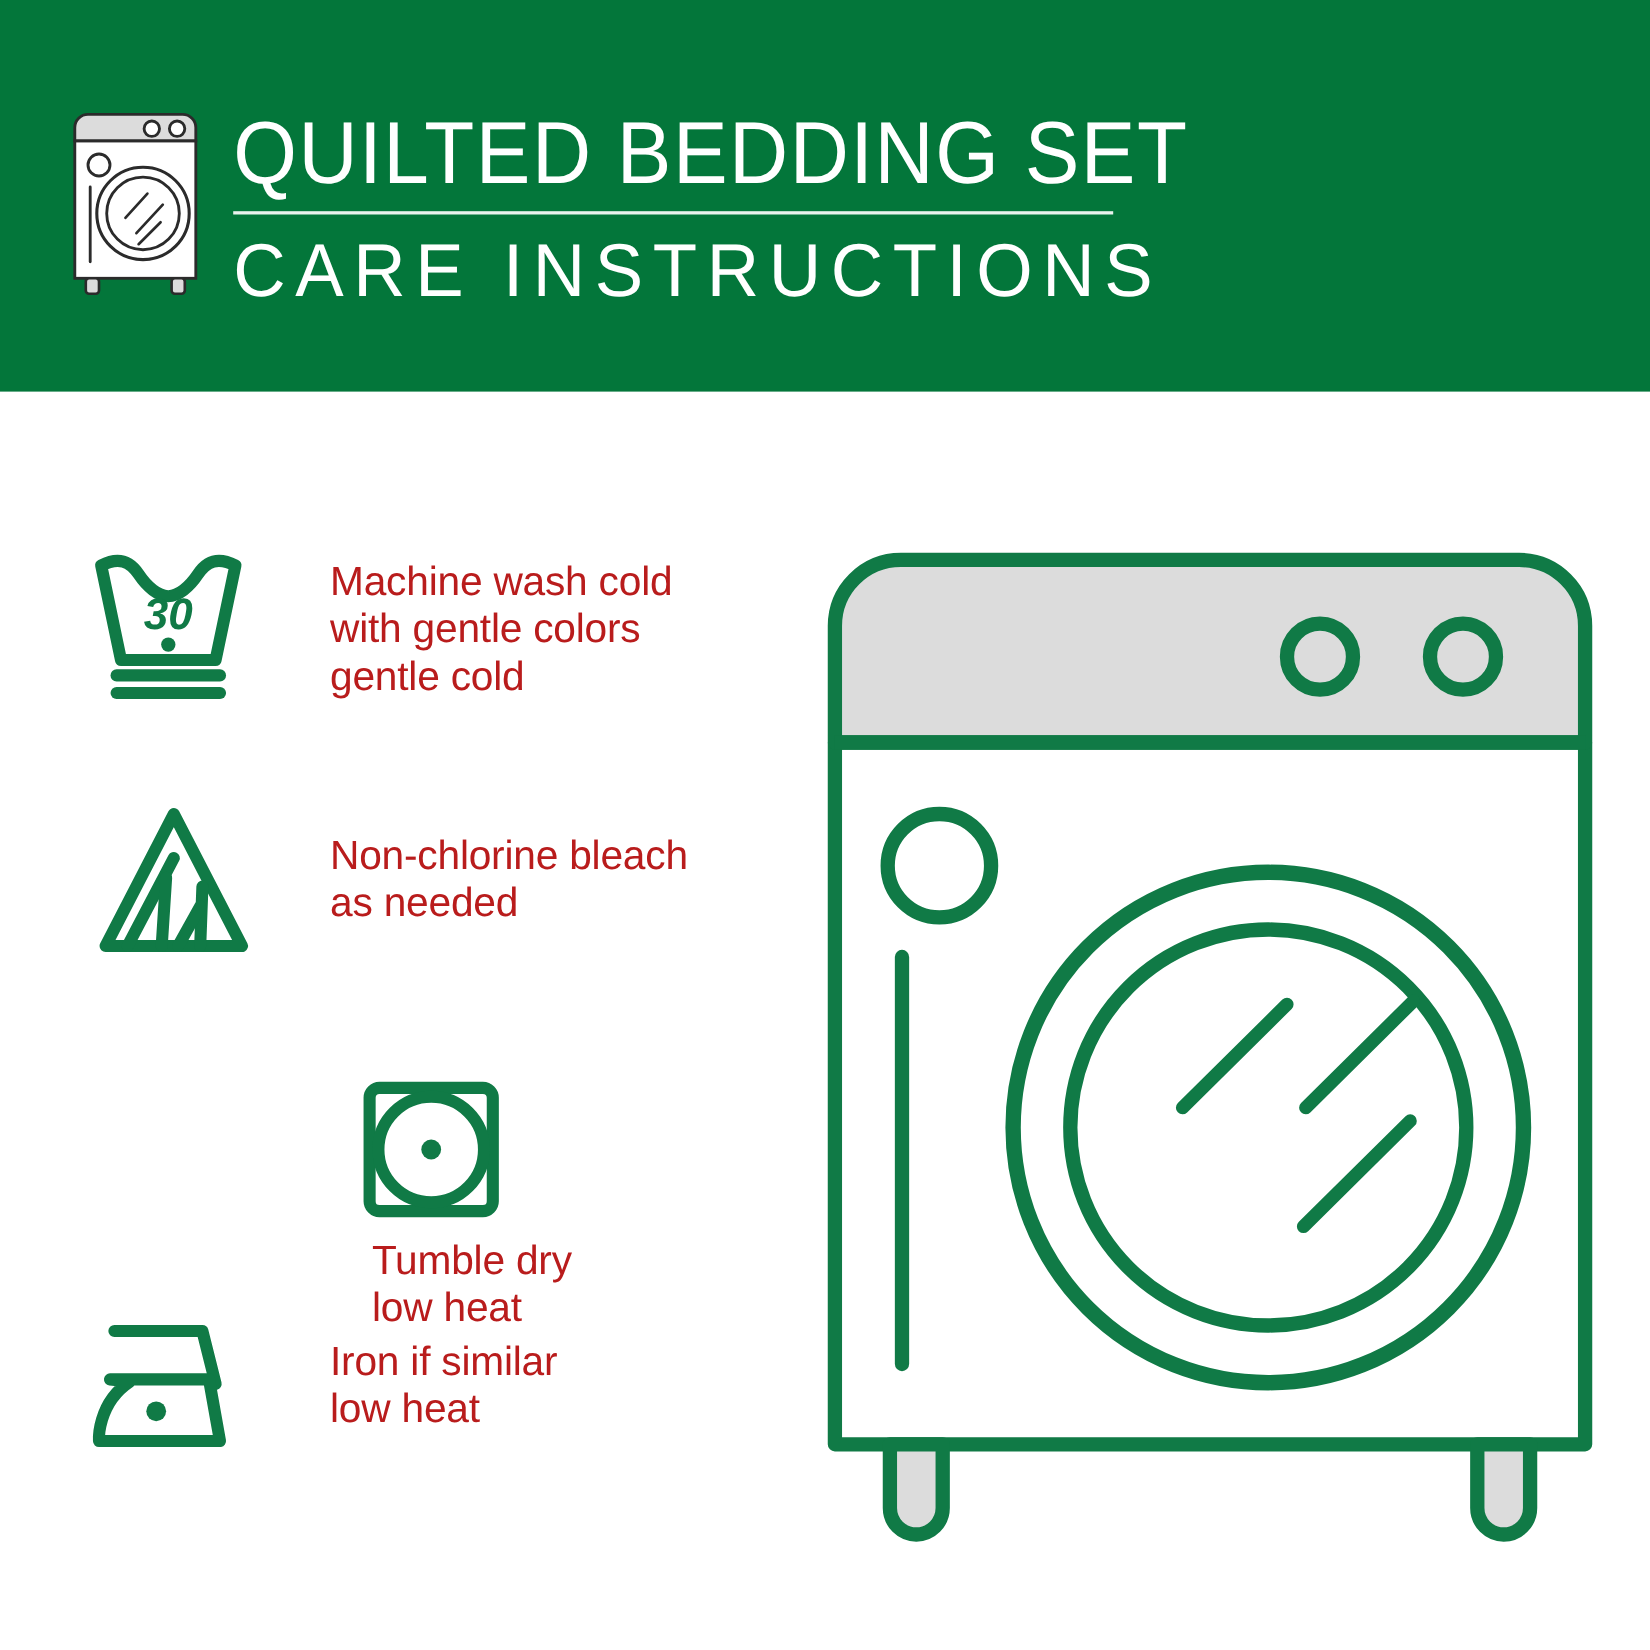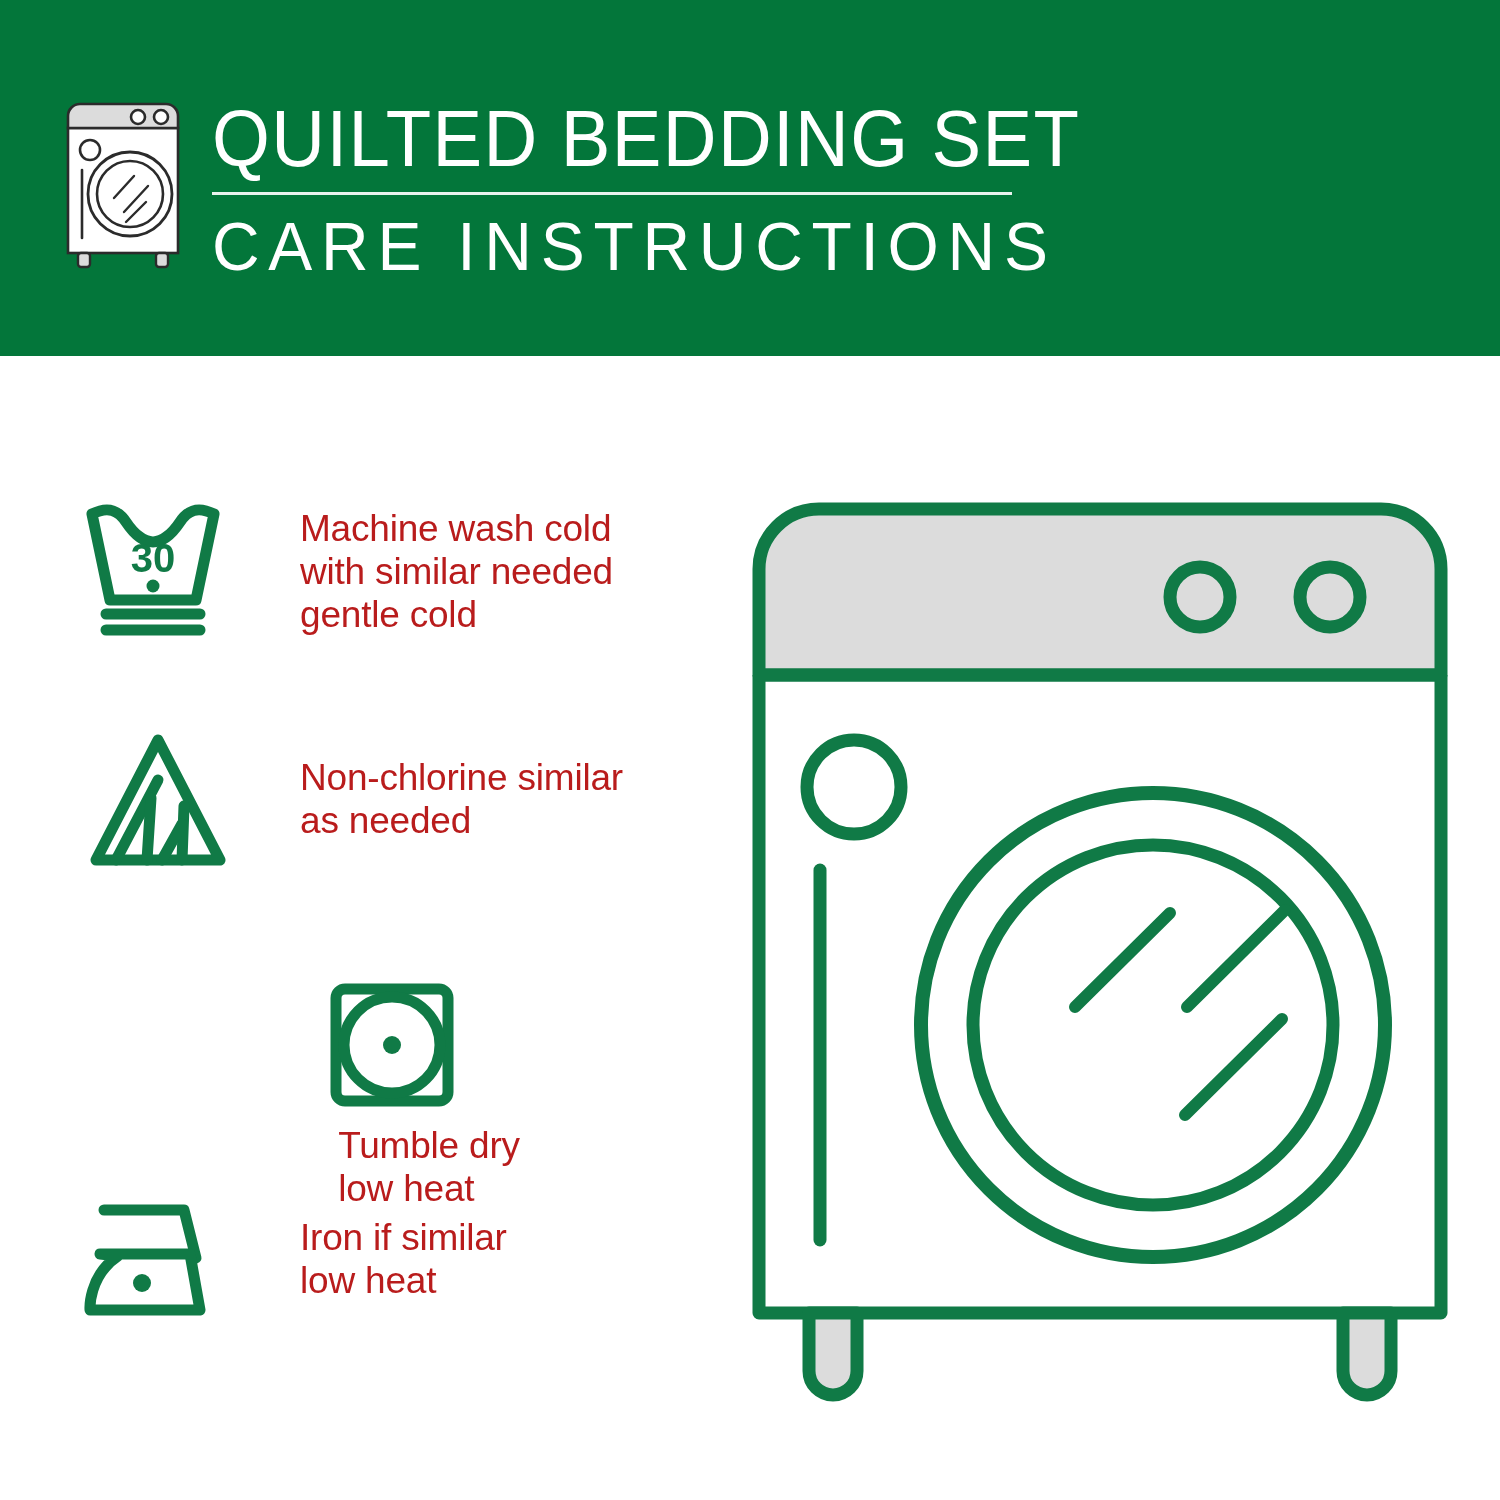--- a/index.html
+++ b/index.html
@@ -92,20 +92,21 @@
     align-items: center;
     width: 640px;
   }
 
   .care-row .symbol {
     flex: 0 0 160px;
     height: 150px;
     display: flex;
     align-items: center;
     justify-content: flex-end;
+    font-style: italic;
   }
 
   .care-row .caption {
     margin-left: 62px;
     font-family: "Liberation Sans", sans-serif;
     font-size: 37px;
     line-height: 43px;
     font-weight: 400;
     color: #b91c1c;
     letter-spacing: -0.2px;
@@ -185,41 +186,41 @@
             <line x1="28" y1="134" x2="122" y2="134"></line>
           </g>
 
           <text x="75" y="76" text-anchor="middle" font-family="'Liberation Sans', sans-serif" font-size="40" font-weight="700" fill="#107A46">30</text>
 
           <circle cx="75" cy="90" r="6.5" fill="#107A46"></circle>
         </svg>
       </div>
       <div class="caption">
         <div>Machine wash cold</div>
-        <div>with similar needed</div>
+        <div>with gentle colors</div>
         <div>gentle cold</div>
       </div>
     </div>
 
     <div class="care-row" id="row-bleach">
       <div class="symbol">
         <svg viewBox="0 0 160 150" width="160" height="150" xmlns="http://www.w3.org/2000/svg">
           <g fill="none" stroke="#107A46" stroke-width="11" stroke-linecap="round" stroke-linejoin="round">
 
             <path d="M 80 16 L 142 136 L 18 136 Z"></path>
 
             <path d="M 80 56 L 38 136"></path>
             <path d="M 73 74 L 69 136"></path>
             <path d="M 106 82 L 104 136"></path>
             <path d="M 104 100 L 84 136"></path>
           </g>
         </svg>
       </div>
       <div class="caption">
-        <div>Non-chlorine similar</div>
+        <div>Non-chlorine bleach</div>
         <div>as needed</div>
       </div>
     </div>
 
     <div class="care-row" id="row-dry">
       <div class="symbol">
         <svg viewBox="0 0 160 150" width="160" height="150" xmlns="http://www.w3.org/2000/svg">
           <g fill="none" stroke="#107A46" stroke-width="11" stroke-linecap="round" stroke-linejoin="round">
             <rect x="18" y="20" width="112" height="112" rx="9"></rect>
             <circle cx="74" cy="76" r="48"></circle>

